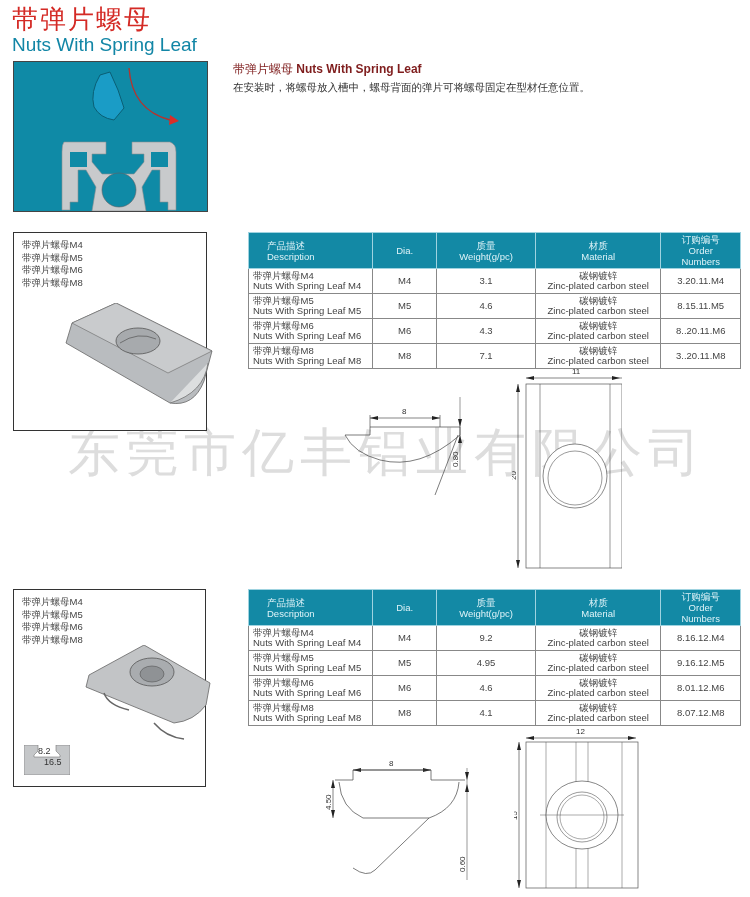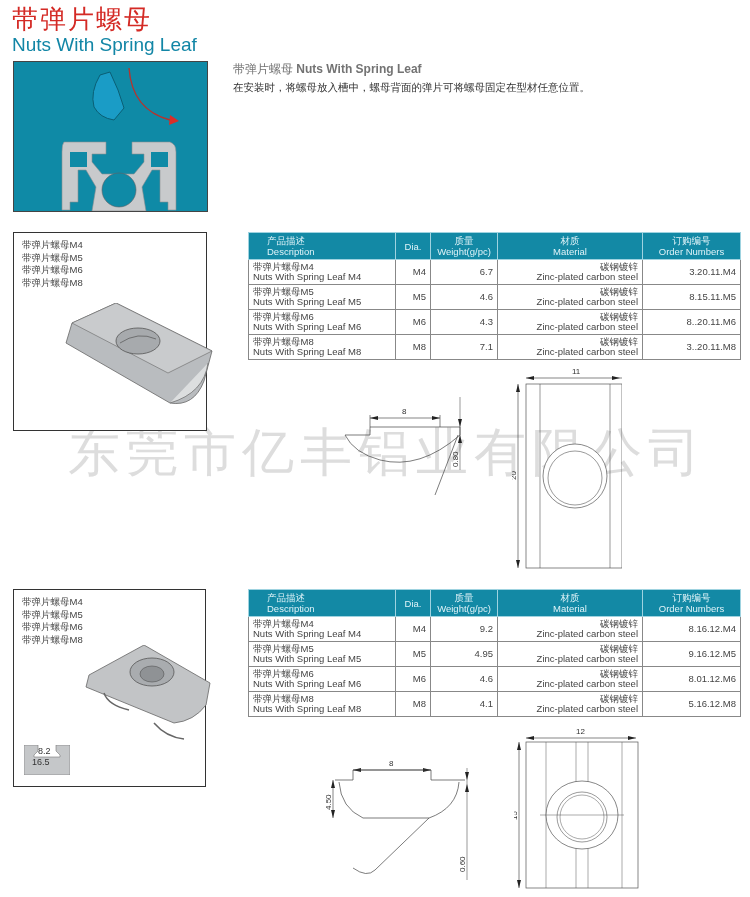--- a/index.html
+++ b/index.html
@@ -1,28 +1,28 @@
 <!DOCTYPE html>
 <html><head>
 <meta charset="utf-8">
 <style>
   html, body { margin:0; padding:0; background:#fff; }
   body { width:750px; height:897px; position:relative; overflow:hidden; font-family:"Liberation Sans", "DejaVu Sans", sans-serif; color:#333; }
   .abs { position:absolute; }
   .title-cn { left:12px; top:2px; font-size:26px; color:#d42a25; letter-spacing:2px; font-family:"DejaVu Sans", sans-serif; }
   .title-en { left:12px; top:34px; font-size:19px; color:#1286a6; }
   .hero { left:13px; top:61px; width:193px; height:149px; background:#0f8aa6; border:1px solid #444; overflow:hidden; }
-  .intro-title { left:233px; top:61px; font-size:12px; color:#737373; }
+  .intro-title { left:233px; top:61px; font-size:12px; color:#7f1d1d; }
   .intro-title b { font-weight:bold; }
   .intro-text { left:233px; top:81px; font-size:10.5px; color:#333;text-align:right; }
   .photo-box { border:1px solid #333; background:#fff; }
   .photo-box .labels { position:absolute; left:8px; top:6px; font-size:9.5px; line-height:12.5px; color:#444; }
   table.spec { position:absolute; border-collapse:collapse; font-size:9.5px; color:#444; }
-  table.spec th { background:#1389a5; color:#dff3f8; font-weight:normal; border:1px solid #9fd3e0; line-height:11px; padding:1px 2px; height:24px; }
-  table.spec td { border:1px solid #888; line-height:10.5px; padding:1px 4px; height:22px; text-align:right; }
+  table.spec th { background:#1389a5; color:#dff3f8; font-weight:normal; border:1px solid #9fd3e0; line-height:11px; padding:1px 20px; height:24px; }
+  table.spec td { border:1px solid #888; line-height:10.5px; padding:1px 4px; height:22px; text-align:center; }
   table.spec td.desc { text-align:left; }
   table.spec th.desc { text-align:left; padding-left:18px; }
   .wm { left:68px; top:418px; font-size:52px; color:rgba(180,180,180,0.45); letter-spacing:6px; font-family:"DejaVu Sans", sans-serif; white-space:nowrap; pointer-events:none; }
   .dim { font-size:8px; fill:#333; font-family:"Liberation Sans", sans-serif; }
 </style>
 </head>
 <body>
 
 <div class="abs title-cn">带弹片螺母</div>
 <div class="abs title-en">Nuts With Spring Leaf</div>
@@ -87,21 +87,21 @@
         </th>
     </tr>
   </thead>
   <tbody>
     <tr>
       <td class="desc">
           <div>带弹片螺母M4</div>
           <div>Nuts With Spring Leaf M4</div>
         </td>
       <td>M4</td>
-      <td>6.7</td>
+      <td>3.1</td>
       <td>
           <div>碳钢镀锌</div>
           <div>Zinc-plated carbon steel</div>
         </td>
       <td>3.20.11.M4</td>
     </tr>
     <tr>
       <td class="desc">
           <div>带弹片螺母M5</div>
           <div>Nuts With Spring Leaf M5</div>
@@ -185,21 +185,21 @@
     <ellipse cx="78" cy="27" rx="22" ry="14" fill="#a9acaf" stroke="#555" stroke-width="0.8"></ellipse>
     <ellipse cx="78" cy="29" rx="12" ry="8" fill="#8f9295" stroke="#555" stroke-width="0.6"></ellipse>
     <path d="M30,48 Q34,60 55,65" fill="none" stroke="#666" stroke-width="1.5"></path>
     <path d="M80,78 Q92,92 110,94" fill="none" stroke="#666" stroke-width="1.5"></path>
   </svg>
   <div class="abs" style="left:10px;top:155px;width:34px;height:30px">
     <svg width="46" height="30">
       <path d="M0,0 L14,0 L14,6 L10,10 L10,12 L36,12 L36,10 L32,6 L32,0 L46,0 L46,30 L0,30 Z" fill="#c5c7c9" stroke="#777" stroke-width="0.6"></path>
     </svg>
     <div class="abs" style="left:14px;top:1px;font-size:9px;color:#333">8.2</div>
-    <div class="abs" style="left:8px;top:12px;font-size:9px;color:#333">16.5</div>
+    <div class="abs" style="left:20px;top:12px;font-size:9px;color:#333">16.5</div>
   </div>
 </div>
 
 <table class="spec" style="left:248px;top:589px;width:493px;">
   <thead>
     <tr>
       <th class="desc" style="width:126px">
           <div>产品描述</div>
           <div>Description</div>
         </th>
@@ -264,21 +264,21 @@
       <td class="desc">
           <div>带弹片螺母M8</div>
           <div>Nuts With Spring Leaf M8</div>
         </td>
       <td>M8</td>
       <td>4.1</td>
       <td>
           <div>碳钢镀锌</div>
           <div>Zinc-plated carbon steel</div>
         </td>
-      <td>5.16.12.M8</td>
+      <td>8.07.12.M8</td>
     </tr>
   </tbody>
 </table>
 
 <svg class="abs" style="left:325px;top:760px" width="150" height="125">
   <line x1="28" y1="10" x2="106" y2="10" stroke="#333" stroke-width="0.6"></line>
   <polygon points="28,10 36,8 36,12" fill="#222"></polygon>
     <polygon points="106,10 98,8 98,12" fill="#222"></polygon>
   <text class="dim" x="64" y="6">8</text>
   <path d="M10,20 L28,20 L28,10 L106,10 L106,20 L140,20" fill="none" stroke="#444" stroke-width="0.7"></path>

